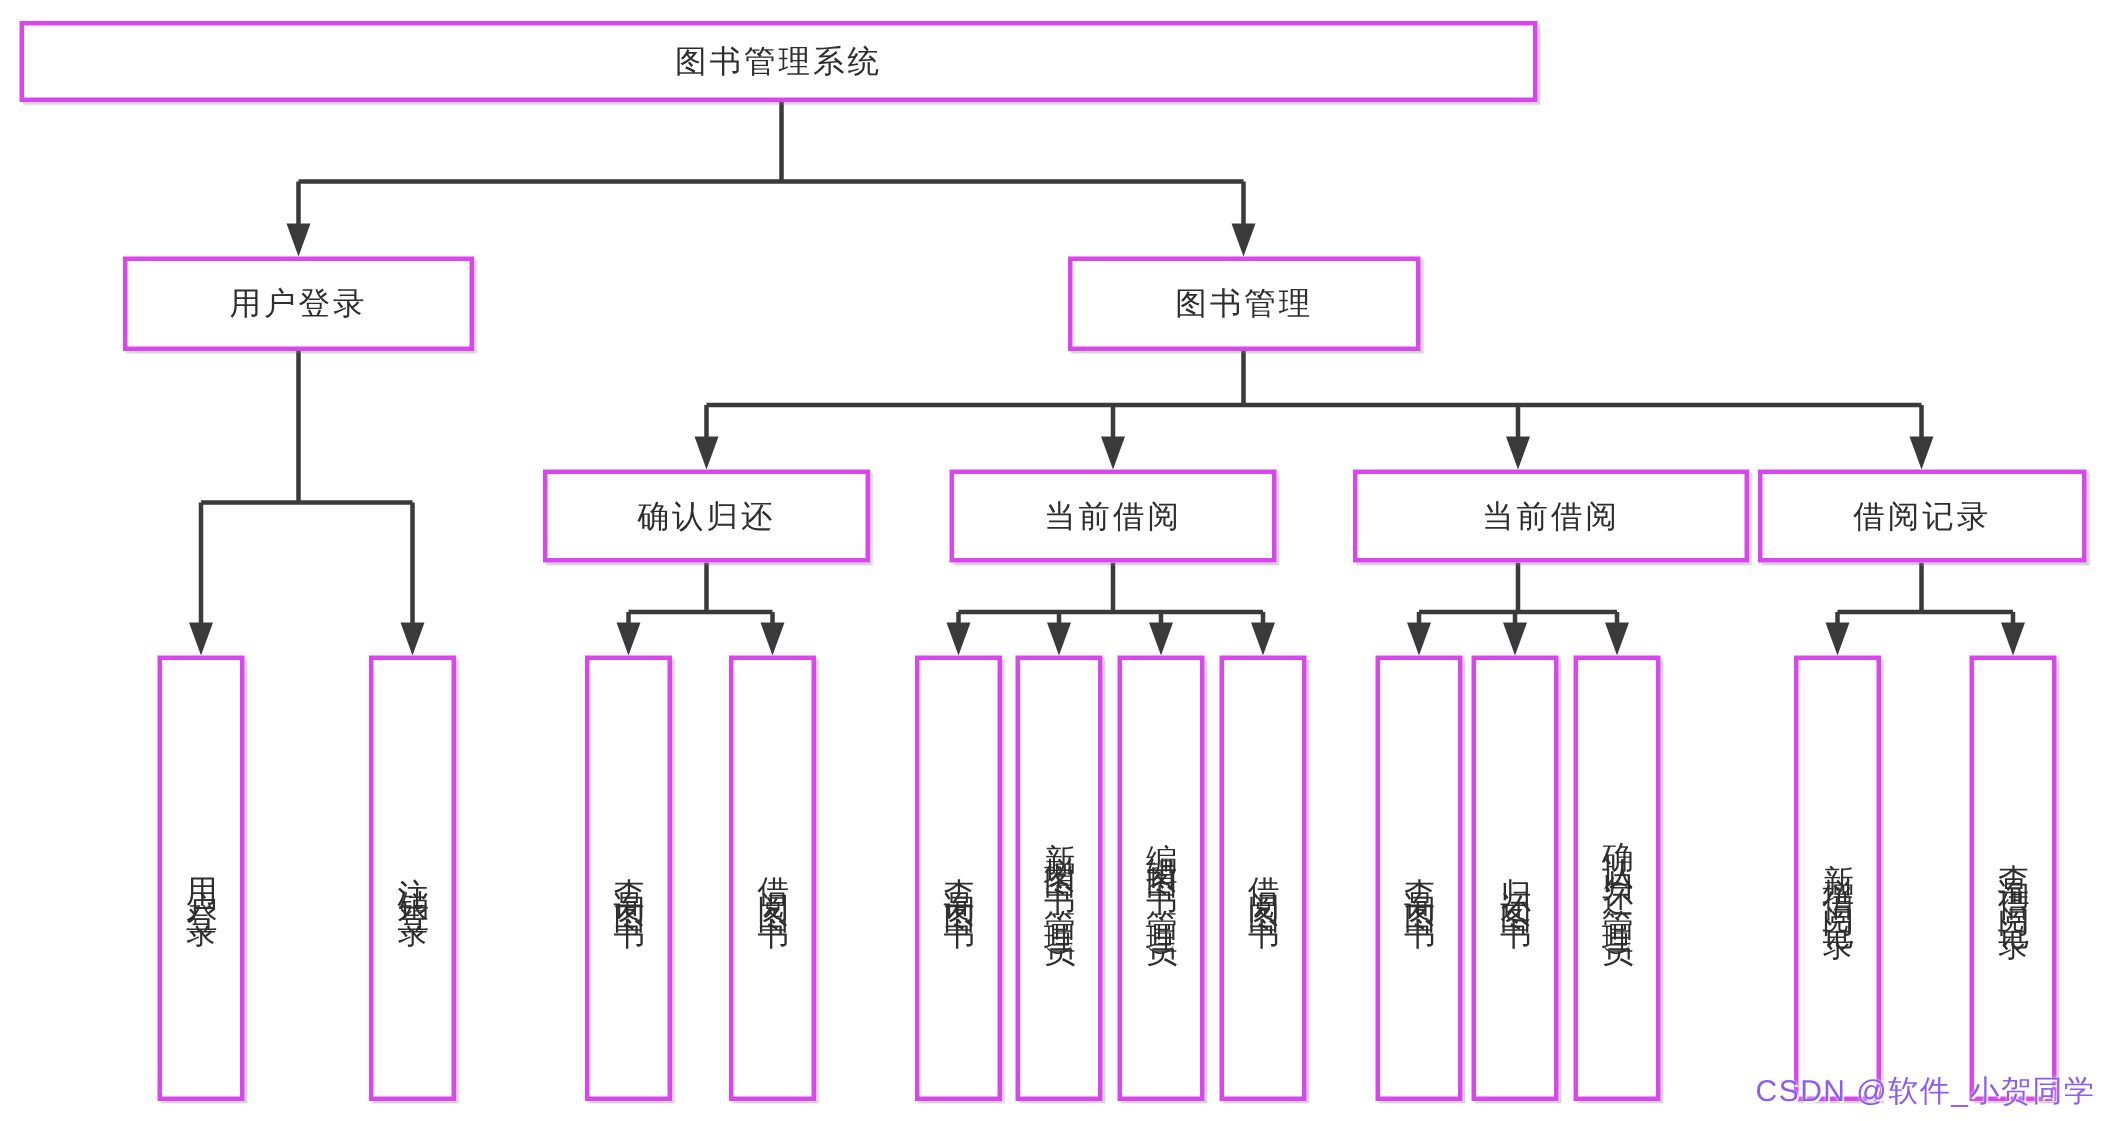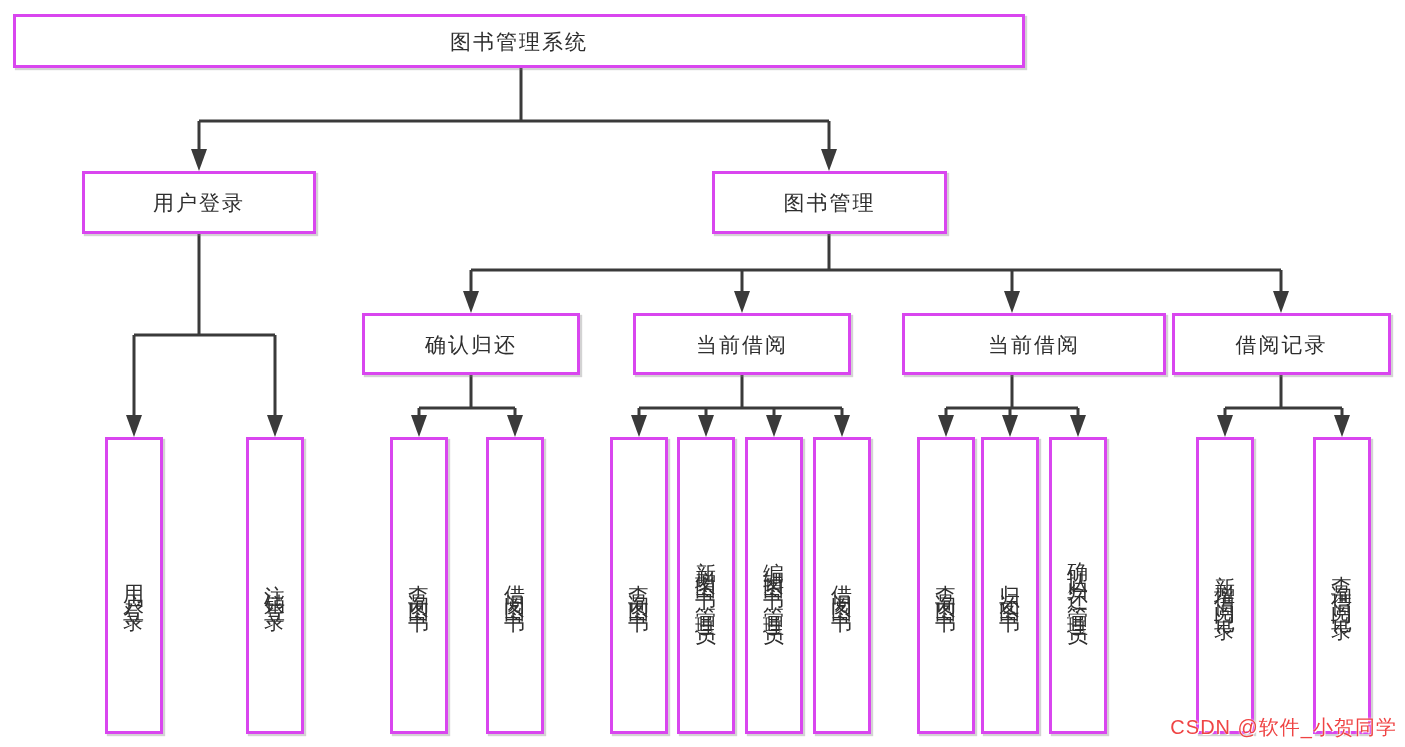--- a/index.html
+++ b/index.html
@@ -59,21 +59,21 @@
   .n-g3a { left: 610px; }  .n-g3b { left: 677px; }
   .n-g3c { left: 745px; }  .n-g3d { left: 813px; }
   .n-g4a { left: 917px; }  .n-g4b { left: 981px; }  .n-g4c { left: 1049px; }
   .n-g5a { left: 1196px; } .n-g5b { left: 1313px; }
   .watermark {
     position: absolute;
     right: 8px;
     bottom: 6px;
     font-size: 20px;
     letter-spacing: 1px;
-    color: #ef4444;
+    color: #8b5cf6;
     text-shadow: 0 0 2px #ffffff, 1px 1px 0 #ffffff;
     z-index: 5;
     white-space: nowrap;
   }
 </style>
 </head>
 <body>
 
 <div class="canvas">
 

